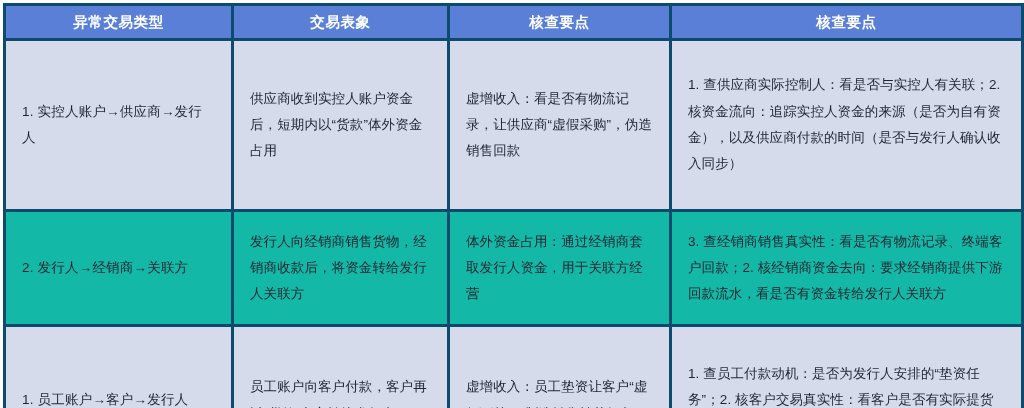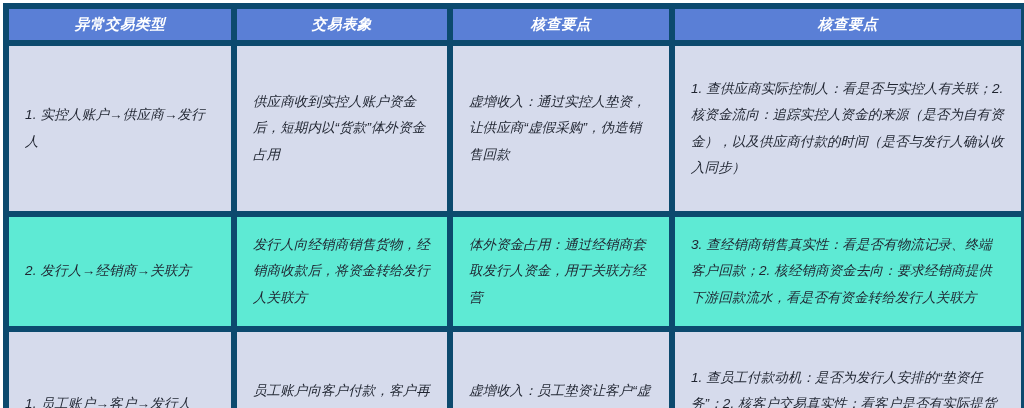--- a/index.html
+++ b/index.html
@@ -21,24 +21,23 @@
     height: 402px;
     box-sizing: border-box;
   }
   table.risk-table {
     width: 1018px;
     border-collapse: collapse;
     table-layout: fixed;
   }
   table.risk-table th,
   table.risk-table td {
-    border: 6px solid #0c4a6e;
+    border: 3px solid #0c4a6e;
     vertical-align: middle;
     box-sizing: border-box;
-    font-style: italic;
   }
   
   thead th {
     background: #5A7FD6;
     color: #ffffff;
     font-weight: bold;
     font-size: 14.5px;
     letter-spacing: 0.6px;
     text-align: center;
     height: 35px;
@@ -52,21 +51,21 @@
   .col-type  { width: 228px; }
   .col-form  { width: 216px; }
   .col-risk  { width: 222px; }
   .col-check { width: 352px; }
 
   
   tbody tr.row-odd td {
     background: #D6DBEC;
   }
   tbody tr.row-even td {
-    background: #5eead4;
+    background: #14b8a6;
   }
   tbody td {
     font-size: 13.5px;
     line-height: 1.95;
     color: #1f2430;
     padding: 10px 16px;
     border-left: 1px solid #ffffff;
     border-right: 1px solid #ffffff;
     border-top: 1px solid #ffffff;
     border-bottom: 1px solid #ffffff;
@@ -96,21 +95,21 @@
         <th class="col-type">异常交易类型</th>
         <th class="col-form">交易表象</th>
         <th class="col-risk">核查要点</th>
         <th class="col-check">核查要点</th>
       </tr>
     </thead>
     <tbody>
       <tr class="row-odd row-1">
         <td class="cell-type">1. 实控人账户→供应商→发行人</td>
         <td class="cell-form">供应商收到实控人账户资金后，短期内以“货款”体外资金占用</td>
-        <td class="cell-risk">虚增收入：通过实控人垫资，让供应商“虚假采购”，伪造销售回款</td>
+        <td class="cell-risk">虚增收入：看是否有物流记录，让供应商“虚假采购”，伪造销售回款</td>
         <td class="cell-check">1. 查供应商实际控制人：看是否与实控人有关联；2. 核资金流向：追踪实控人资金的来源（是否为自有资金），以及供应商付款的时间（是否与发行人确认收入同步）</td>
       </tr>
       <tr class="row-even row-2">
         <td class="cell-type">2. 发行人→经销商→关联方</td>
         <td class="cell-form">发行人向经销商销售货物，经销商收款后，将资金转给发行人关联方</td>
         <td class="cell-risk">体外资金占用：通过经销商套取发行人资金，用于关联方经营</td>
         <td class="cell-check">3. 查经销商销售真实性：看是否有物流记录、终端客户回款；2. 核经销商资金去向：要求经销商提供下游回款流水，看是否有资金转给发行人关联方</td>
       </tr>
       <tr class="row-odd row-3">
         <td class="cell-type">1. 员工账户→客户→发行人</td>

